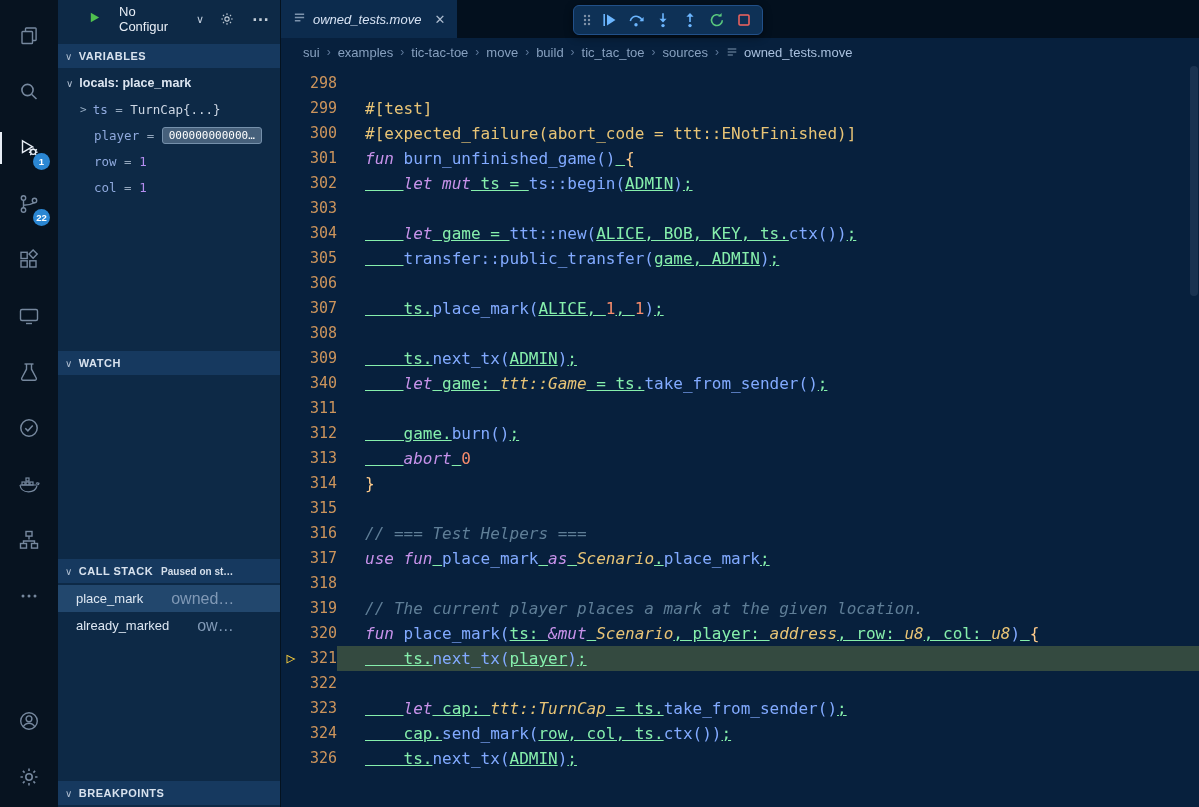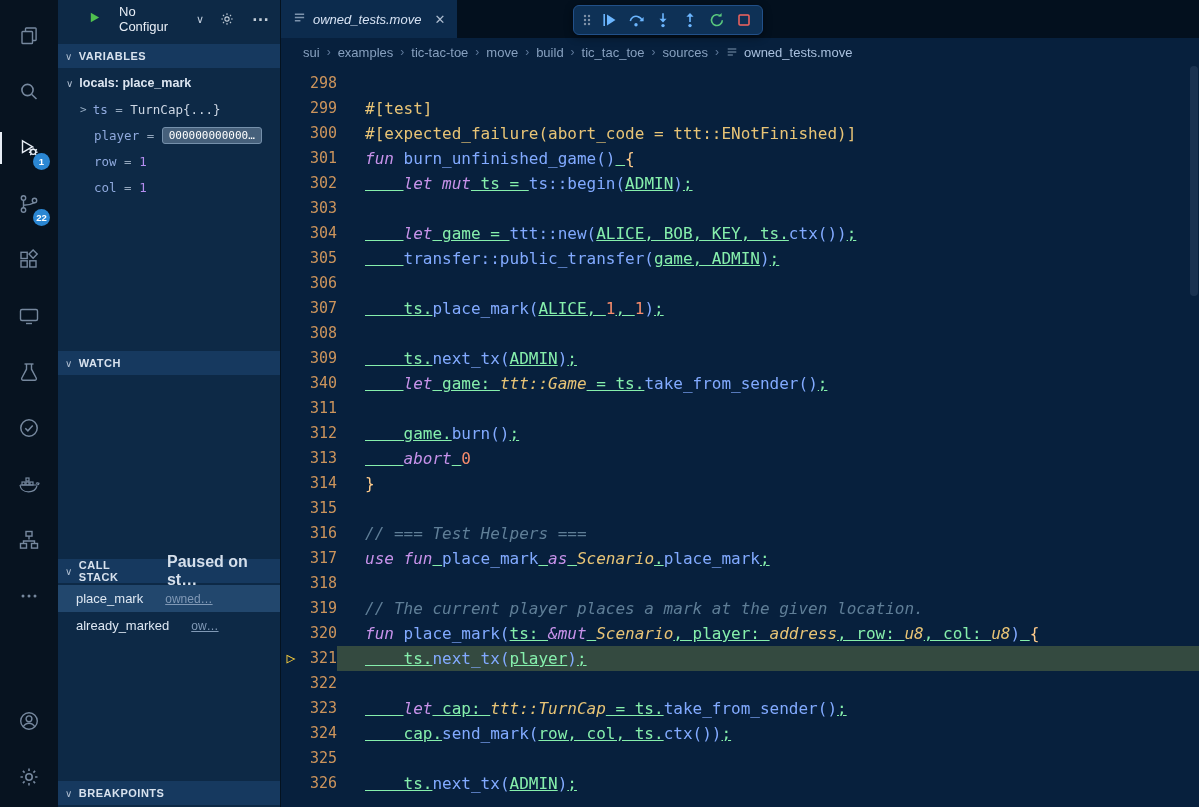--- a/index.html
+++ b/index.html
@@ -24,40 +24,40 @@
                 padding:0 10px 0 30px; gap:5px; }
   .cfg { display:flex; align-items:center; gap:18px; cursor:pointer; }
   .cfg-label { color:#e8eef6; font-size:13px; }
   .cfg-chev { color:#c2cede; font-size:11px; }
   .sb-tool { color:#c3ced9; margin-left:10px; cursor:pointer; display:flex; align-items:center; }
   .sb-dots { color:#c3ced9; font-size:17px; font-weight:bold; letter-spacing:1px; margin-left:12px; cursor:pointer; }
 
   .sec-head { position:absolute; left:0; width:222px; height:24px; background:#16395f; display:flex; align-items:center;
               padding:0 7px; color:#d8e2ee; font-size:11px; font-weight:700; letter-spacing:.5px; cursor:pointer; }
   .sec-head .tw { font-size:10px; margin-right:6px; color:#aebdd0; font-weight:400; }
-  .sec-status { margin-left:20px; font-size:16px; font-weight:700; color:#d5dfeb; letter-spacing:0; }
+  .sec-status { margin-left:8px; font-size:10px; font-weight:700; color:#d5dfeb; letter-spacing:0; }
 
   .vars-list { position:absolute; top:70px; left:0; width:222px; font-family:"DejaVu Sans Mono","Liberation Mono",monospace; font-size:12.5px; }
   .scope-row { position:absolute; top:44px; left:0; width:222px; height:26px; display:flex; align-items:center; padding-left:8px;
                color:#dce5f0; font-weight:700; font-size:12.5px; font-family:"Liberation Sans",sans-serif; }
   .scope-row .tw { font-size:10px; margin-right:6px; color:#aebdd0; font-weight:400; }
   .var-row { height:26px; display:flex; align-items:center; padding-left:22px; cursor:pointer; }
   .var-row.deep { padding-left:36px; }
   .twisty { color:#9ab0c8; margin-right:6px; font-size:11px; }
   .var-name { color:#8fa9dd; }
   .var-sep { color:#94a7bd; white-space:pre; }
   .var-val-object { color:#cdd7e4; }
   .var-val-number { color:#b48df0; }
   .var-val-input { background:#46607b; border:1px solid #7590ab; border-radius:3px; padding:1px 6px; color:#fff; font-size:11px; max-width:112px; overflow:hidden; white-space:nowrap; }
 
   .frames { position:absolute; top:585px; left:0; width:222px; font-size:13px; }
   .frame-row { height:27px; display:flex; align-items:center; padding-left:18px; cursor:pointer; }
   .frame-row.sel { background:#22476d; }
   .frame-name { color:#dde7f2; }
-  .frame-detail { color:#8099b6; font-size:12px; margin-left:22px;text-decoration:underline; }
+  .frame-detail { color:#8099b6; font-size:16px; margin-left:28px; }
 
   
   .editor { position:absolute; left:280px; top:0; right:0; height:100%; background:#07203d; border-left:1px solid #04121f; }
   .tabstrip { position:absolute; top:0; left:0; right:0; height:38px; background:#03101e; display:flex; }
   .tab { display:flex; align-items:center; gap:7px; padding:0 12px; background:#0c2b4d; cursor:pointer; height:38px; }
   .tab-label { color:#d7e3f4; font-size:13px; font-style:italic; }
   .tab-close { color:#aebdd0; font-size:13px; margin-left:6px; cursor:pointer; }
 
   .dbg-toolbar { position:absolute; left:292px; top:5px; height:30px; background:#0e3156; border:1px solid #215089;
                  border-radius:6px; box-shadow:0 2px 8px rgba(0,0,0,.45); display:flex; align-items:center; padding:0 5px; z-index:6; }
@@ -383,21 +383,20 @@
         <div class="row"><span class="bp"></span><span class="ln">315</span><span class="src"></span></div>
         <div class="row"><span class="bp"></span><span class="ln">316</span><span class="src"><span class="tok-c">// === Test Helpers ===</span></span></div>
         <div class="row"><span class="bp"></span><span class="ln">317</span><span class="src"><span class="tok-k">use fun</span><span class="tok-d"> </span><span class="tok-f">place_mark</span><span class="tok-d"> </span><span class="tok-k">as</span><span class="tok-d"> </span><span class="tok-t">Scenario</span><span class="tok-d">.</span><span class="tok-f">place_mark</span><span class="tok-d">;</span></span></div>
         <div class="row"><span class="bp"></span><span class="ln">318</span><span class="src"></span></div>
         <div class="row"><span class="bp"></span><span class="ln">319</span><span class="src"><span class="tok-c">// The current player places a mark at the given location.</span></span></div>
         <div class="row"><span class="bp"></span><span class="ln">320</span><span class="src"><span class="tok-k">fun </span><span class="tok-f">place_mark</span><span class="tok-b">(</span><span class="tok-d">ts: </span><span class="tok-k">&amp;mut</span><span class="tok-d"> </span><span class="tok-t">Scenario</span><span class="tok-d">, player: </span><span class="tok-t">address</span><span class="tok-d">, row: </span><span class="tok-t">u8</span><span class="tok-d">, col: </span><span class="tok-t">u8</span><span class="tok-b">)</span><span class="tok-d"> </span><span class="tok-y">{</span></span></div>
         <div class="row cur"><span class="bp">▷</span><span class="ln">321</span><span class="src"><span class="tok-d">    ts.</span><span class="tok-f">next_tx</span><span class="tok-b">(</span><span class="tok-d">player</span><span class="tok-b">)</span><span class="tok-d">;</span></span></div>
         <div class="row"><span class="bp"></span><span class="ln">322</span><span class="src"></span></div>
         <div class="row"><span class="bp"></span><span class="ln">323</span><span class="src"><span class="tok-d">    </span><span class="tok-k">let</span><span class="tok-d"> cap: </span><span class="tok-t">ttt::TurnCap</span><span class="tok-d"> = ts.</span><span class="tok-f">take_from_sender</span><span class="tok-b">()</span><span class="tok-d">;</span></span></div>
         <div class="row"><span class="bp"></span><span class="ln">324</span><span class="src"><span class="tok-d">    cap.</span><span class="tok-f">send_mark</span><span class="tok-b">(</span><span class="tok-d">row, col, ts.</span><span class="tok-f">ctx</span><span class="tok-b">()</span><span class="tok-b">)</span><span class="tok-d">;</span></span></div>
-        <div class="row"><span class="bp"></span><span class="ln">325</span><span class="src"></span></div>
         <div class="row"><span class="bp"></span><span class="ln">326</span><span class="src"><span class="tok-d">    ts.</span><span class="tok-f">next_tx</span><span class="tok-b">(</span><span class="tok-d">ADMIN</span><span class="tok-b">)</span><span class="tok-d">;</span></span></div>
       </div>
 
     <div class="scrollbar">
       <div class="scroll-thumb"></div>
     </div>
   </div>
 
 </div>
 

